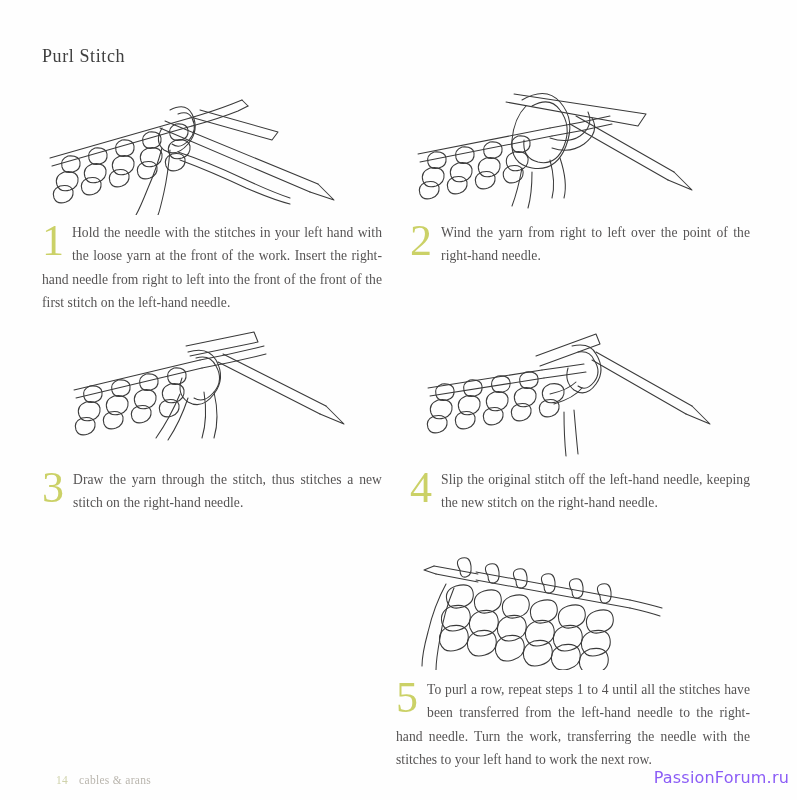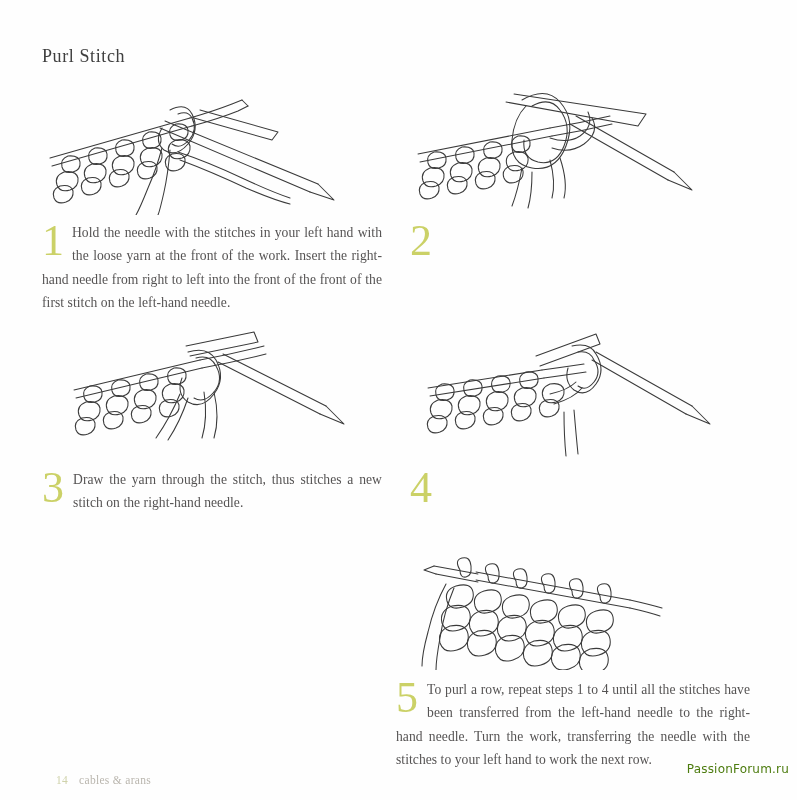--- a/index.html
+++ b/index.html
@@ -73,24 +73,24 @@
     margin-left: 12px;
   }
   .footer .folio {
     color: #cfd2ab;
     margin-right: 11px;
   }
 
   .watermark {
     position: absolute;
     right: 8px;
-    bottom: 24px;
-    font-size: 12px;
+    bottom: 13px;
+    font-size: 16px;
     font-family: "DejaVu Sans", sans-serif;
-    color: #4d7c0f;
+    color: #8b5cf6;
     letter-spacing: 0.2px;
     user-select: none;
   }
 </style>
 </head>
 <body>
 
 <div class="page">
 
   <div class="page-title">Purl Stitch</div>
@@ -193,21 +193,21 @@
           <path d="M142 68 q18 6 32 -4 q16 -12 8 -26"></path>
 
           <path d="M112 88 q-4 22 -10 38"></path>
           <path d="M122 92 q0 22 -4 36"></path>
           <path d="M140 80 q6 22 2 38"></path>
           <path d="M150 78 q8 24 4 40"></path>
         </g>
       </svg>
     </div>
     <div class="step-text" style="margin-top:6px;">
-      <span class="step-num">2</span>
+      <span class="step-num">2</span><span>Wind the yarn from right to left over the point of the right-hand needle.</span>
     </div>
   </div>
 
   <div class="step" style="left:42px; top:330px; width:340px;">
     <div class="step-figure" style="margin-left:26px;">
       <svg width="290" height="130" viewBox="0 0 290 130" xmlns="http://www.w3.org/2000/svg">
         <g fill="none" stroke="#3a3a3a" stroke-width="1.05" stroke-linecap="round" stroke-linejoin="round">
 
           <path d="M6 60 L132 30"></path>
           <path d="M8 68 L134 38"></path>
@@ -296,21 +296,21 @@
 
           <path d="M126 64 q18 -4 26 -12"></path>
           <path d="M130 74 q20 -6 28 -16"></path>
 
           <path d="M140 82 q0 24 2 44"></path>
           <path d="M150 80 q2 24 4 44"></path>
         </g>
       </svg>
     </div>
     <div class="step-text" style="margin-top:8px;">
-      <span class="step-num">4</span>
+      <span class="step-num">4</span><span>Slip the original stitch off the left-hand needle, keeping the new stitch on the right-hand needle.</span>
     </div>
   </div>
 
   <div class="step" style="left:396px; top:548px; width:354px;">
     <div class="step-figure" style="margin-left:20px;">
       <svg width="270" height="122" viewBox="0 0 270 122" xmlns="http://www.w3.org/2000/svg">
         <g fill="none" stroke="#3a3a3a" stroke-width="1.05" stroke-linecap="round" stroke-linejoin="round">
 
           <path d="M18 18 L62 26"></path>
           <path d="M20 26 L62 34"></path>

